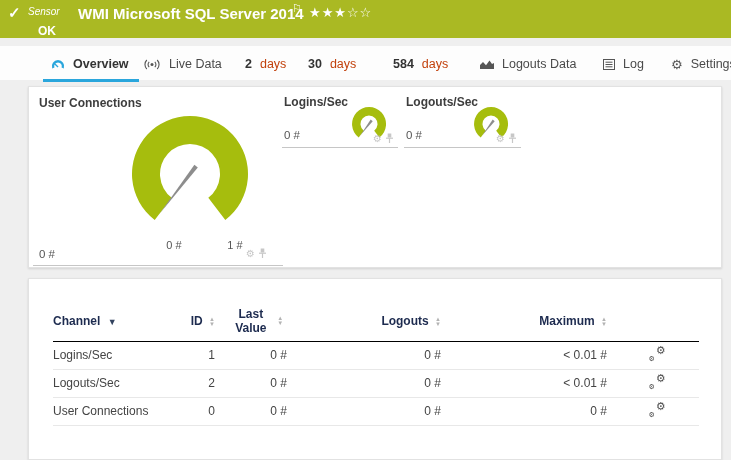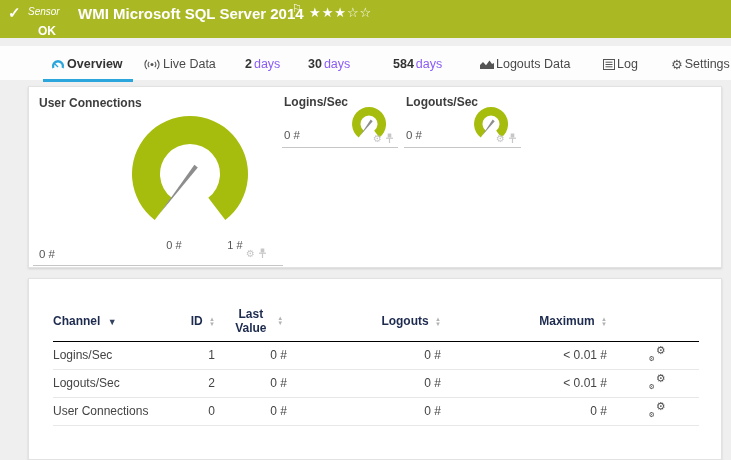--- a/index.html
+++ b/index.html
@@ -10,24 +10,24 @@
   .topbar { position: absolute; left: 0; top: 0; width: 731px; height: 38px; background: #aab923; color: #fff; }
   .topbar .check { position: absolute; left: 8px; top: 4px; font-size: 15px; font-weight: bold; }
   .topbar .kind { position: absolute; left: 28px; top: 6px; font-size: 10px; font-style: italic; font-weight: 300; }
   .topbar .title { position: absolute; left: 78px; top: 5px; font-size: 15px; font-weight: bold; }
   .topbar .flag { position: absolute; left: 292px; top: 2px; font-size: 11px; }
   .topbar .stars { position: absolute; left: 309px; top: 5px; font-size: 13px; letter-spacing: 1px; }
   .topbar .ok { position: absolute; left: 38px; top: 24px; font-size: 12px; font-weight: bold; }
 
   
   .tabstrip { position: absolute; left: 0; top: 46px; width: 731px; height: 34px; background: #fdfdfd; }
-  .tab { position: absolute; top: 8px; height: 20px; display: flex; align-items: center; gap: 2px;
+  .tab { position: absolute; top: 8px; height: 20px; display: flex; align-items: center; gap: 8px;
          font-size: 12.5px; color: #4a4a4a; cursor: pointer; white-space: nowrap; }
   .tab .num { font-weight: bold; color: #333; }
-  .tab .unit { color: #8b5cf6; }
+  .tab .unit { color: #c2410c; }
   .tab.active { font-weight: bold; color: #333; }
   .tab.active::after { content: ""; position: absolute; left: -8px; right: -10px; top: 25px; height: 3px; background: #2aa6dc; }
   .tabicon { display: inline-flex; align-items: center; }
   .gearglyph { font-size: 13px; color: #555; line-height: 1; font-family: "DejaVu Sans", sans-serif; }
 
   
   .card { position: absolute; left: 28px; width: 694px; background: #fff; border: 1px solid #e2e2e2; box-shadow: 0 1px 2px rgba(0,0,0,0.12); }
   #card-gauges { top: 86px; height: 182px; }
   #card-table  { top: 278px; height: 182px; }
 

